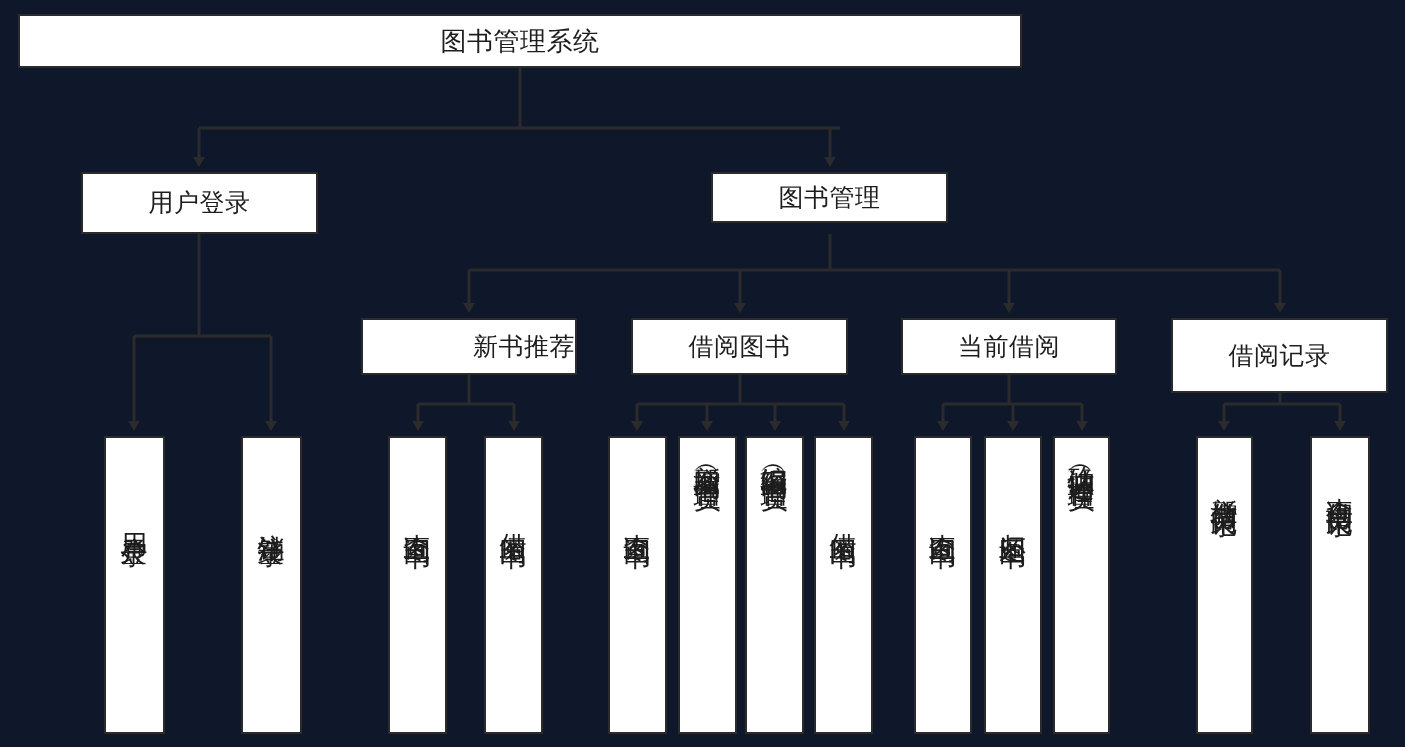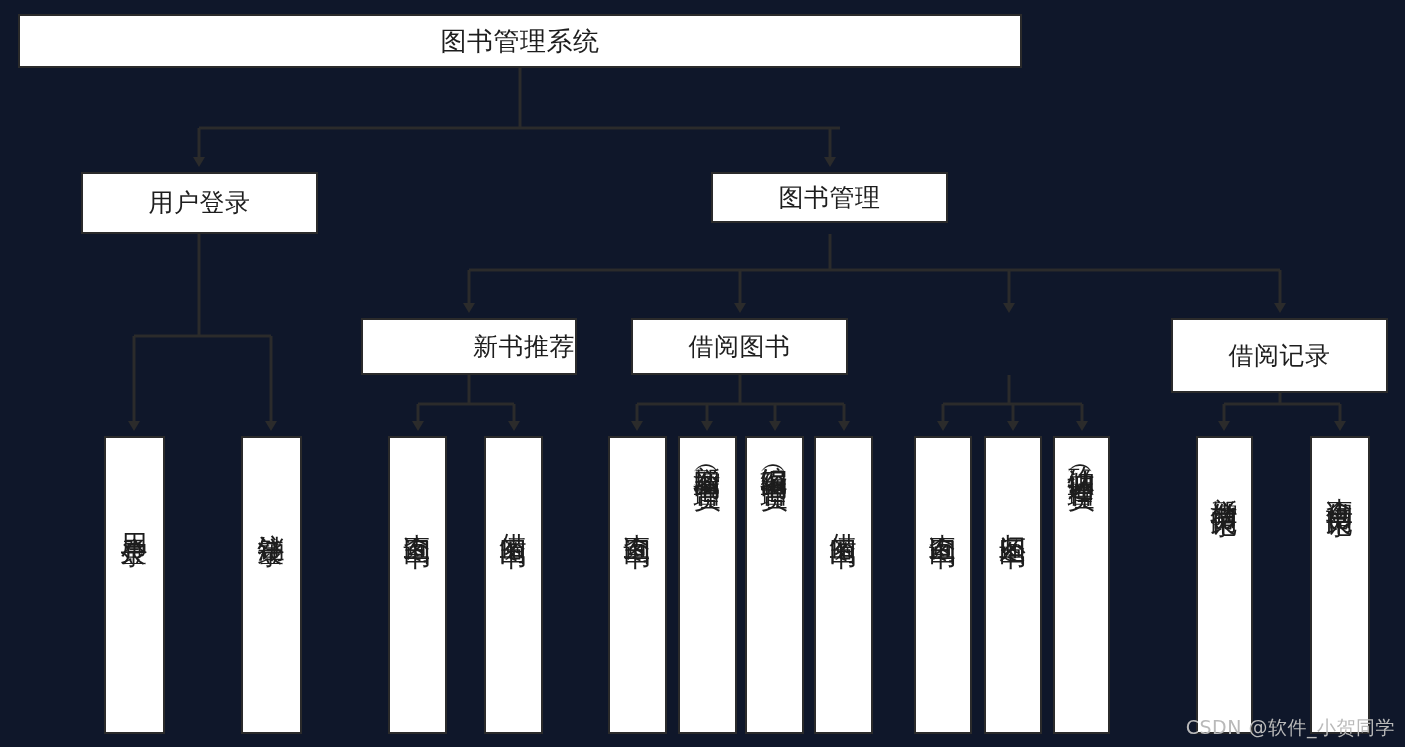--- a/index.html
+++ b/index.html
@@ -141,20 +141,23 @@
   <div class="node h" style="left:711px; top:172px; width:237px; height:51px;">
     <span class="label">图书管理</span>
   </div>
 
   <div class="node h" style="left:361px; top:318px; width:216px; height:57px;justify-content:flex-end;">
     <span class="label">新书推荐</span>
   </div>
   <div class="node h" style="left:631px; top:318px; width:217px; height:57px;">
     <span class="label">借阅图书</span>
   </div>
+  <div class="node h" style="left:901px; top:318px; width:216px; height:57px;">
+    <span class="label">当前借阅</span>
+  </div>
   <div class="node h" style="left:1171px; top:318px; width:217px; height:75px;">
     <span class="label">借阅记录</span>
   </div>
 
   <div class="node v" style="left:104px; top:436px; width:61px; height:298px; padding-top:74px;">
     <span class="label">用户登录</span>
   </div>
   <div class="node v" style="left:241px; top:436px; width:61px; height:298px; padding-top:74px;">
     <span class="label">注销登录</span>
   </div>
@@ -189,15 +192,14 @@
     <span class="label">确认归还（管理员）</span>
   </div>
 
   <div class="node v" style="left:1196px; top:436px; width:57px; height:298px; padding-top:38px;">
     <span class="label">新增借阅记录</span>
   </div>
   <div class="node v" style="left:1310px; top:436px; width:60px; height:298px; padding-top:38px;">
     <span class="label">查询借阅记录</span>
   </div>
 
-  <div class="watermark">CSDN @软件_小贺同学</div>
 
 </div>
 
 </body></html>

